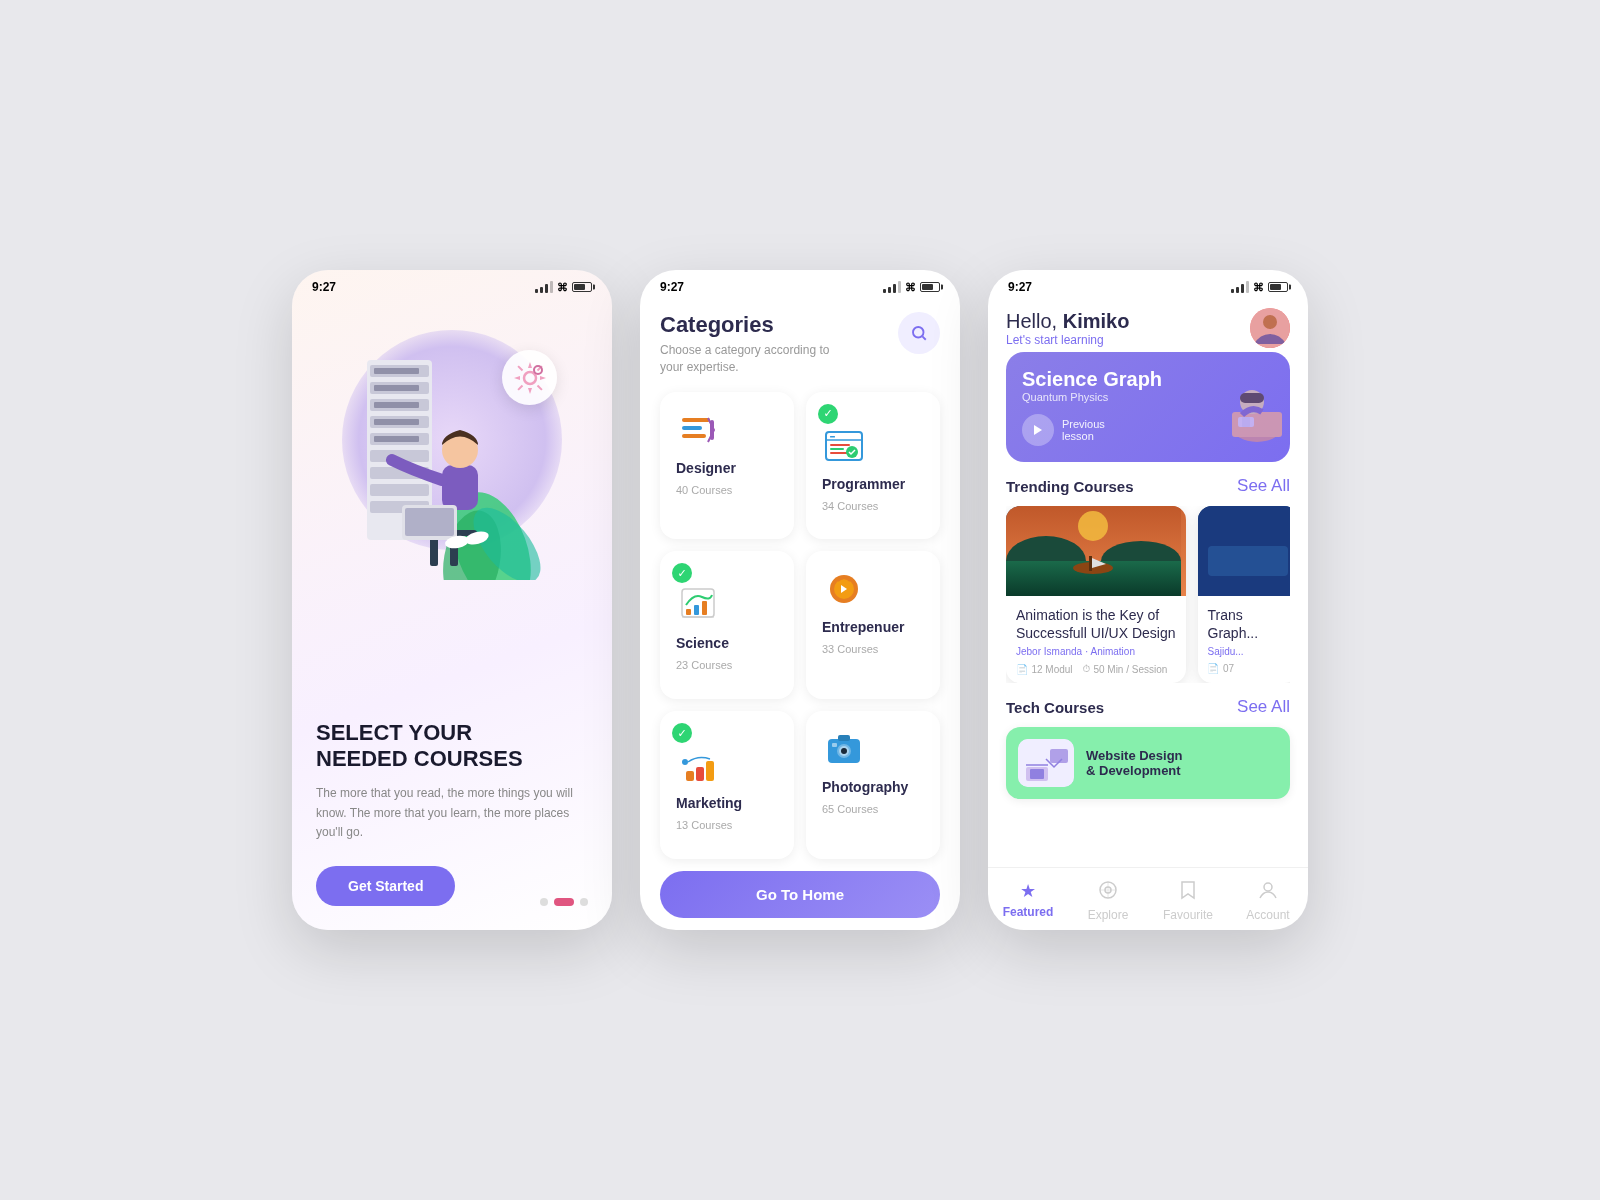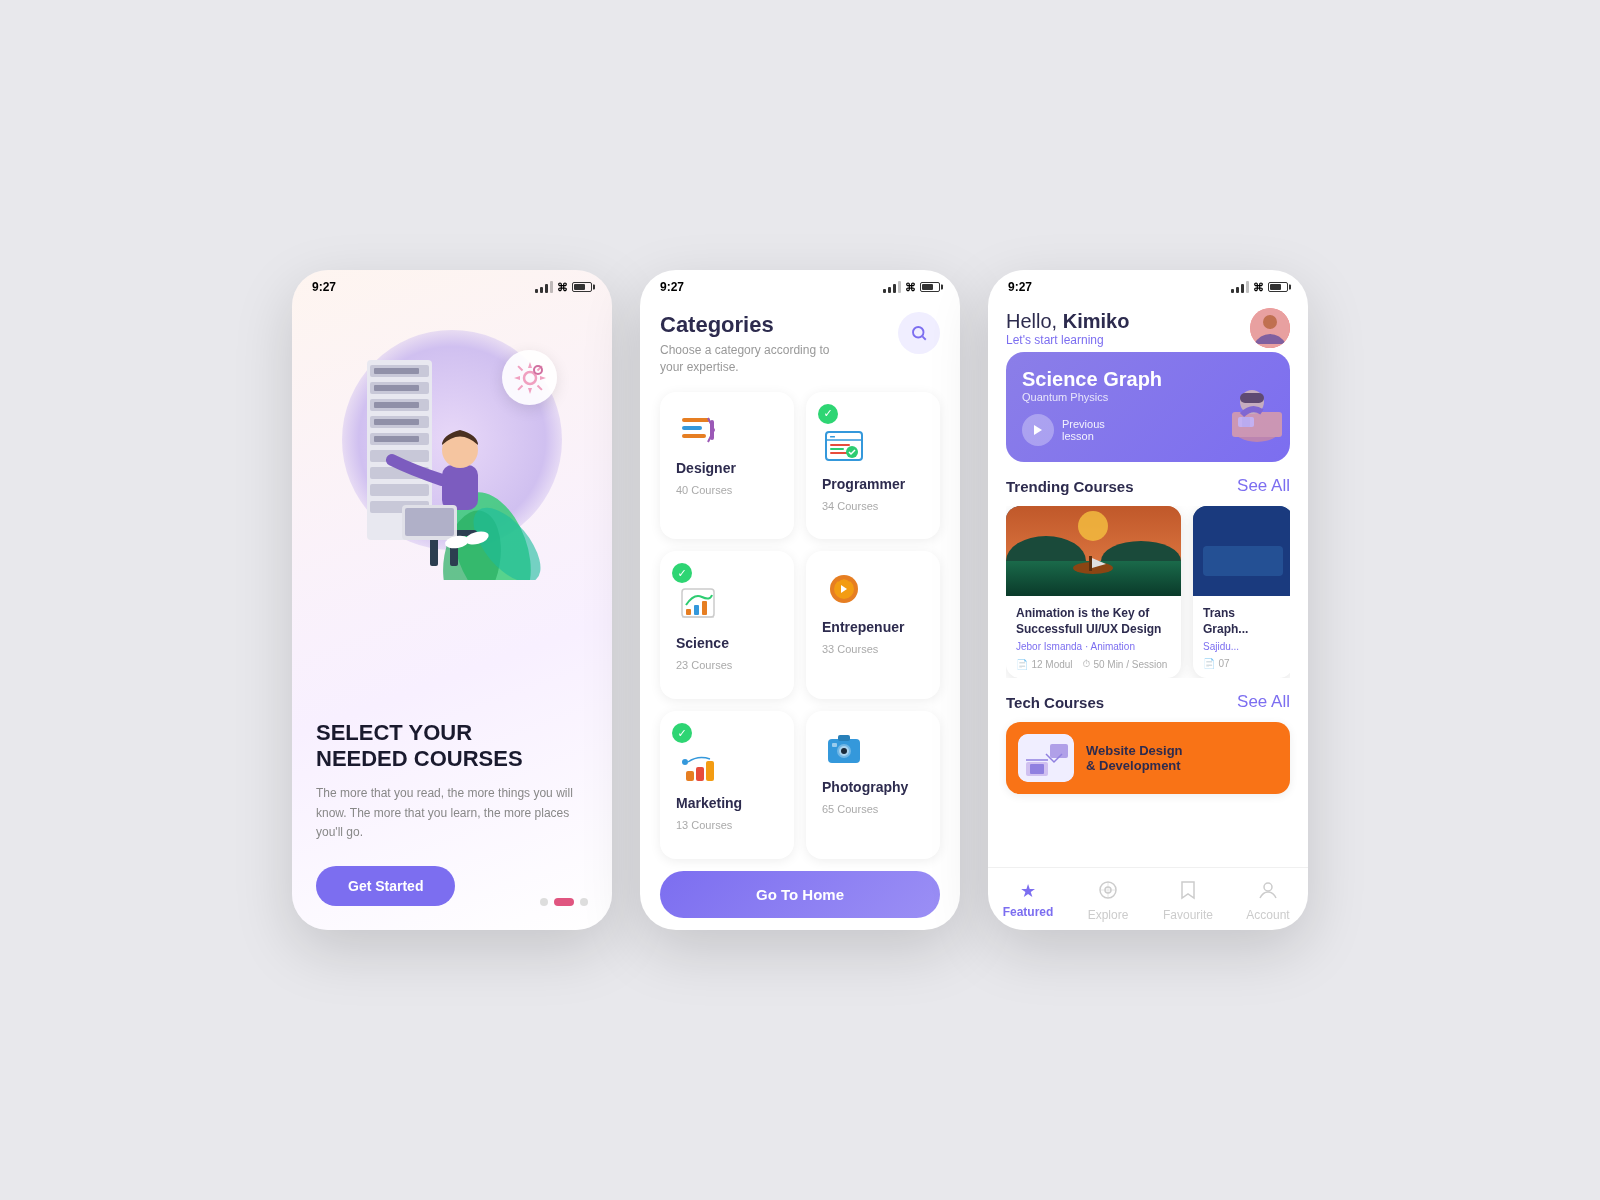--- a/index.html
+++ b/index.html
@@ -355,40 +355,40 @@
     .course-img-blue {
       width: 100%;
       height: 90px;
       background: linear-gradient(135deg, #1a3a6e, #2a5a9e, #4a8abe);
       position: relative;
     }
     .course-card-body {
       padding: 10px 10px 8px;
     }
     .course-card-title {
-      font-size: 12px;
-      font-weight: 700;
+      font-size: 14px;
+      font-weight: 400;
       color: #2d2b4e;
       line-height: 1.3;
       margin-bottom: 4px;
     }
     .course-meta {
       font-size: 10px;
       color: #7c6ef0;
       margin-bottom: 6px;
     }
     .course-stats {
       display: flex;
       gap: 10px;
       font-size: 10px;
       color: #aaa;
     }
     .course-stat { display: flex; align-items: center; gap: 3px; }
     .tech-card {
-      background: #f97316;
+      background: #86efac;
       border-radius: 14px;
       box-shadow: 0 2px 10px rgba(0,0,0,0.07);
       padding: 12px;
       display: flex;
       align-items: center;
       gap: 12px;
     }
     .tech-thumb {
       width: 56px; height: 48px;
       background: linear-gradient(135deg, #f0eeff, #e8e0ff);

